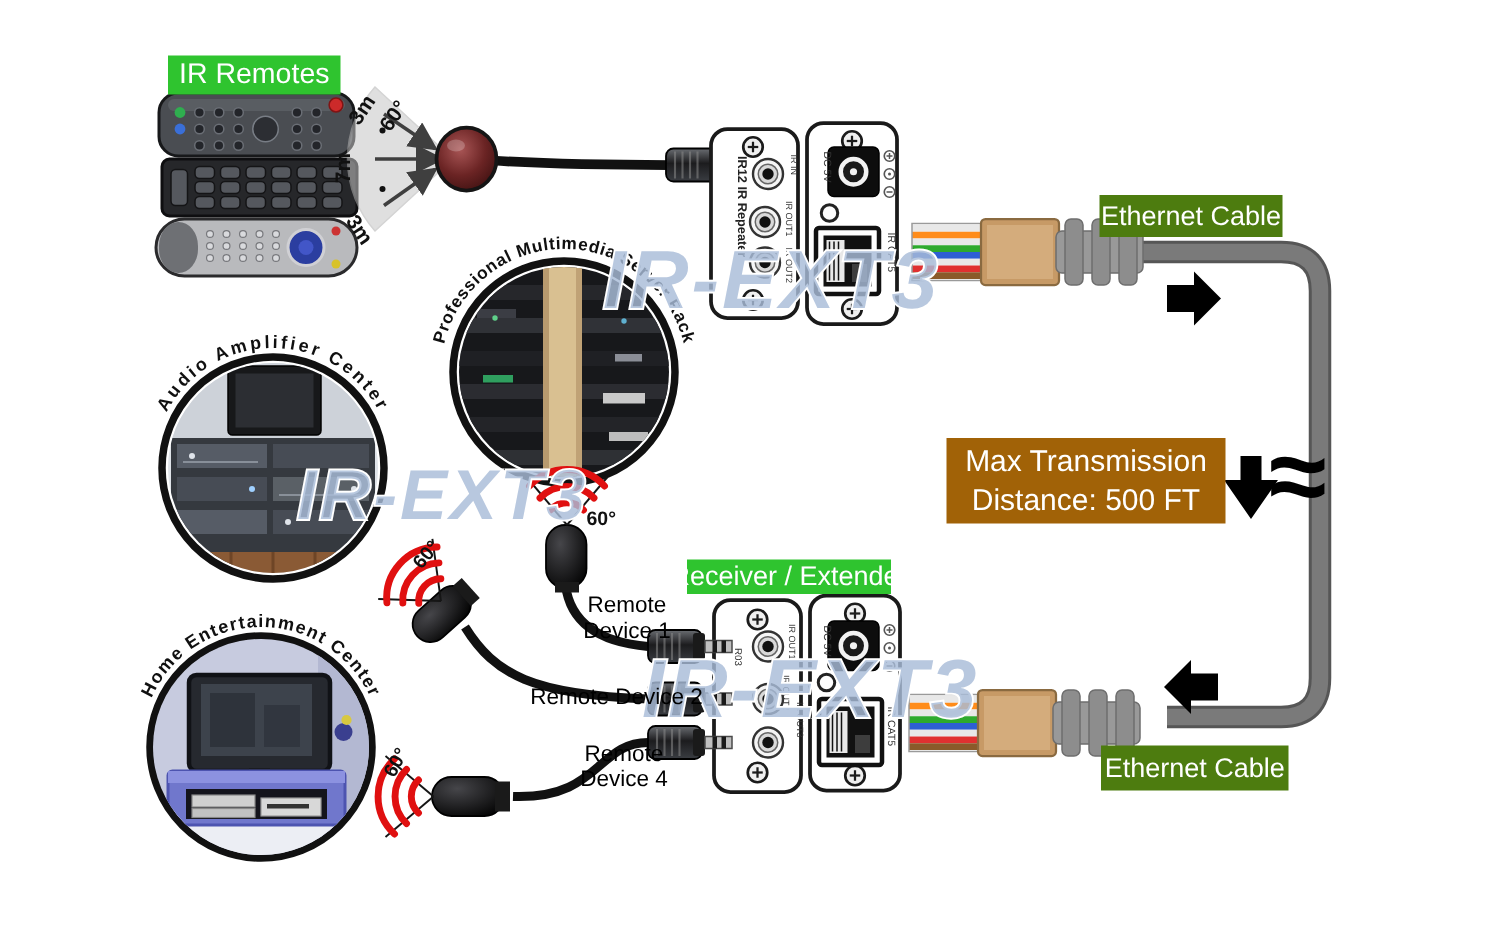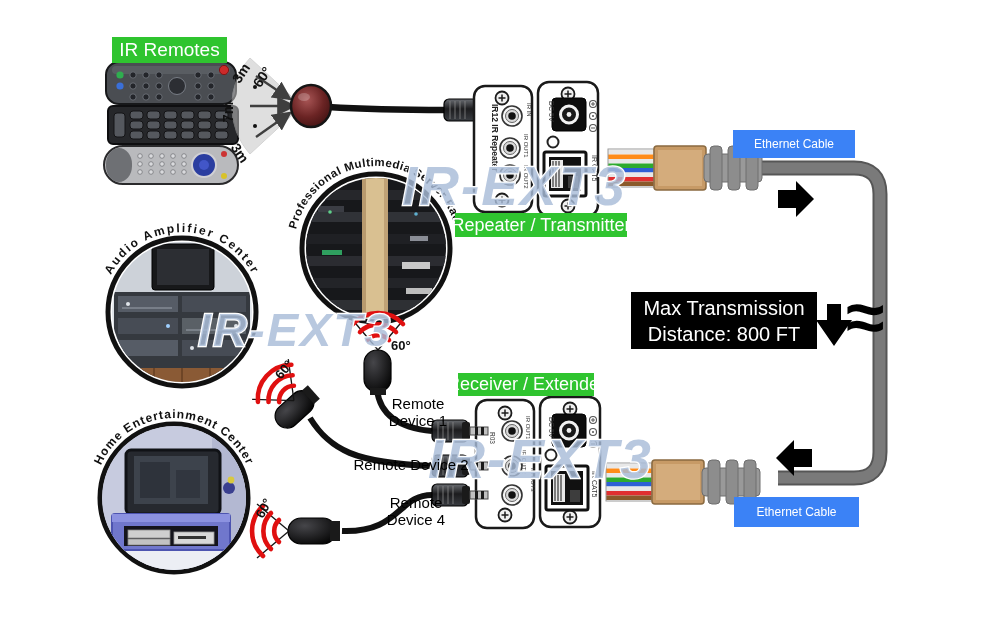--- a/index.html
+++ b/index.html
@@ -2,22 +2,22 @@
 <html><head>
 <meta charset="utf-8">
 <style>
   html,body{margin:0;padding:0;background:#ffffff;}
   #stage{position:relative;width:1000px;height:622px;background:#ffffff;overflow:hidden;
          font-family:"Liberation Sans",sans-serif;}
   #gfx{position:absolute;left:0;top:0;}
   .lbl{position:absolute;display:flex;align-items:center;justify-content:center;
        color:#ffffff;white-space:nowrap;text-align:center;}
   .green{background:#2fc42f;font-size:18px;}
-  .navy{background:#3b82f6;font-size:12px;}
-  .orange{background:#000000;font-size:20px;line-height:26px;white-space:normal;}
+  .navy{background:#4d7c0f;font-size:18px;}
+  .orange{background:#a16207;font-size:20px;line-height:26px;white-space:normal;}
   .red-lbl{position:absolute;color:#000000;font-size:15px;line-height:17px;
            text-align:center;white-space:normal;}
   .rot-lbl{position:absolute;width:30px;height:16px;display:flex;align-items:center;
            justify-content:center;font-size:14px;font-weight:bold;color:#111;}
   svg text{font-family:"Liberation Sans",sans-serif;}
 </style>
 </head>
 <body>
 
 <div id="stage">
@@ -383,28 +383,27 @@
   <text x="846" y="341" font-size="70" font-weight="bold" fill="#000">≈</text>
 
   <g font-style="italic" font-weight="bold" fill="#a8bcd8" fill-opacity="0.82" stroke="#ffffff" stroke-width="2.5" paint-order="stroke" letter-spacing="2">
     <text x="402" y="205" font-size="55">IR-EXT3</text>
     <text x="198" y="346" font-size="47">IR-EXT3</text>
     <text x="428" y="478" font-size="55">IR-EXT3</text>
   </g>
 </svg>
 
 <div class="lbl green" style="left:112px;top:37px;width:115px;height:26px;font-size:19px;">IR Remotes</div>
-<div class="lbl green" style="left:455px;top:213px;width:172px;height:24px;">Repeater / Transmitter</div>
 <div class="lbl green" style="left:458px;top:373px;width:136px;height:23px;">Receiver / Extender</div>
 <div class="lbl navy" style="left:733px;top:130px;width:122px;height:28px;">Ethernet Cable</div>
 <div class="lbl navy" style="left:734px;top:497px;width:125px;height:30px;">Ethernet Cable</div>
 
 <div class="lbl orange" style="left:631px;top:292px;width:186px;height:57px;flex-direction:column;">
   <div>Max Transmission</div>
-  <div>Distance: 800 FT</div>
+  <div>Distance: 500 FT</div>
 </div>
 
 <div class="red-lbl" style="left:386px;top:395px;width:64px;">Remote Device 1</div>
 <div class="red-lbl" style="left:346px;top:446px;width:130px;white-space:nowrap;margin-top:10px;">Remote Device 2</div>
 <div class="red-lbl" style="left:384px;top:494px;width:64px;">Remote Device 4</div>
 
 <div class="rot-lbl" style="left:226px;top:65px;transform:rotate(-56deg);">3m</div>
 <div class="rot-lbl" style="left:247px;top:69px;transform:rotate(-56deg);">60°</div>
 <div class="rot-lbl" style="left:213px;top:104px;transform:rotate(-90deg);">7m</div>
 <div class="rot-lbl" style="left:225px;top:145px;transform:rotate(56deg);">3m</div>

